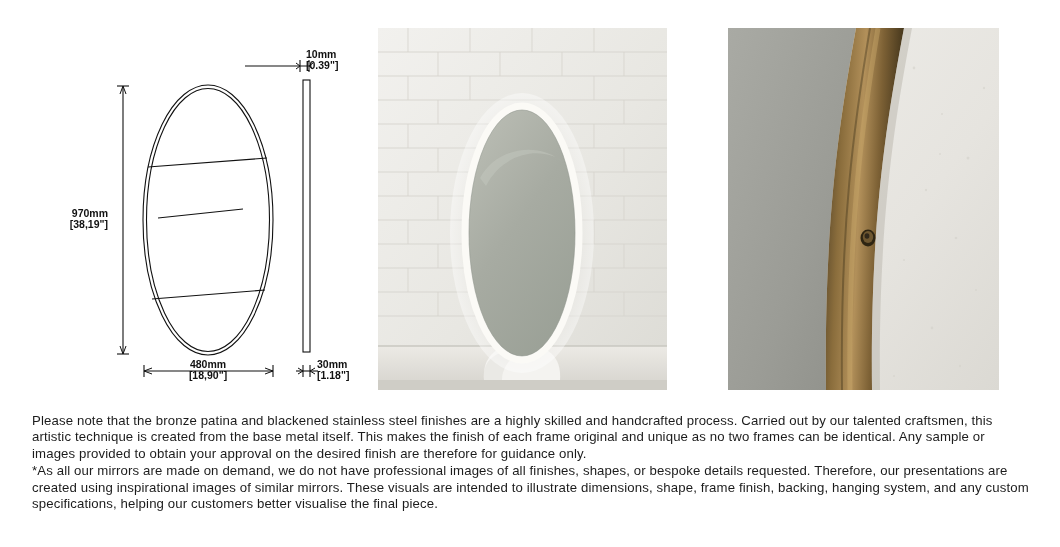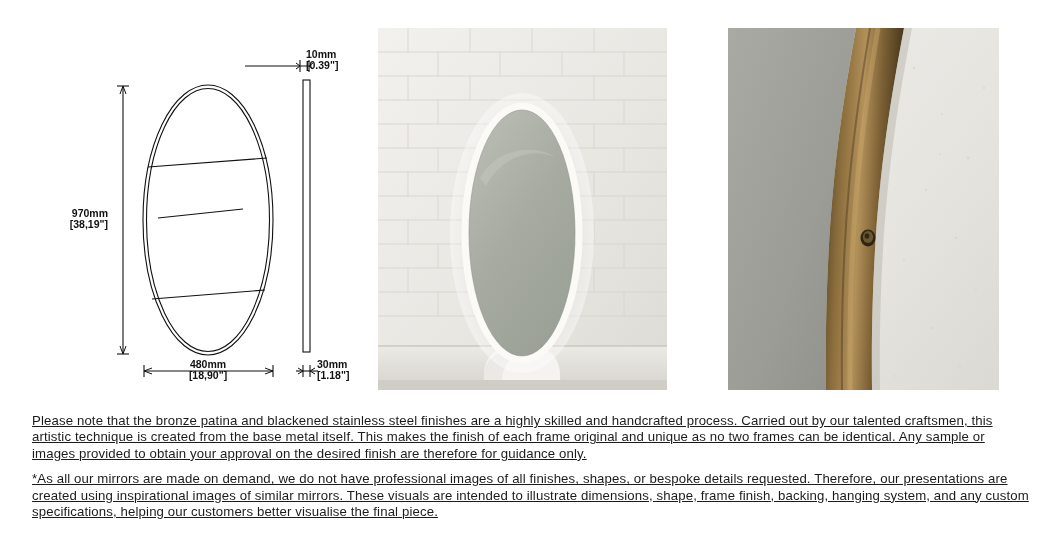--- a/index.html
+++ b/index.html
@@ -68,24 +68,23 @@
     left: 32px;
     top: 413px;
     width: 998px;
   }
   .notes p {
     margin: 0;
     font-size: 13.2px;
     line-height: 16.4px;
     color: #1c1c1c;
     letter-spacing: 0.01em;
-    text-decoration: underline;
   }
   .notes p.second {
-    margin-top: 9px;
+    margin-top: 1px;
   }
 </style>
 </head>
 <body>
 
 <div class="page">
 
   <div class="panels">
 
     <div class="drawing-panel">

